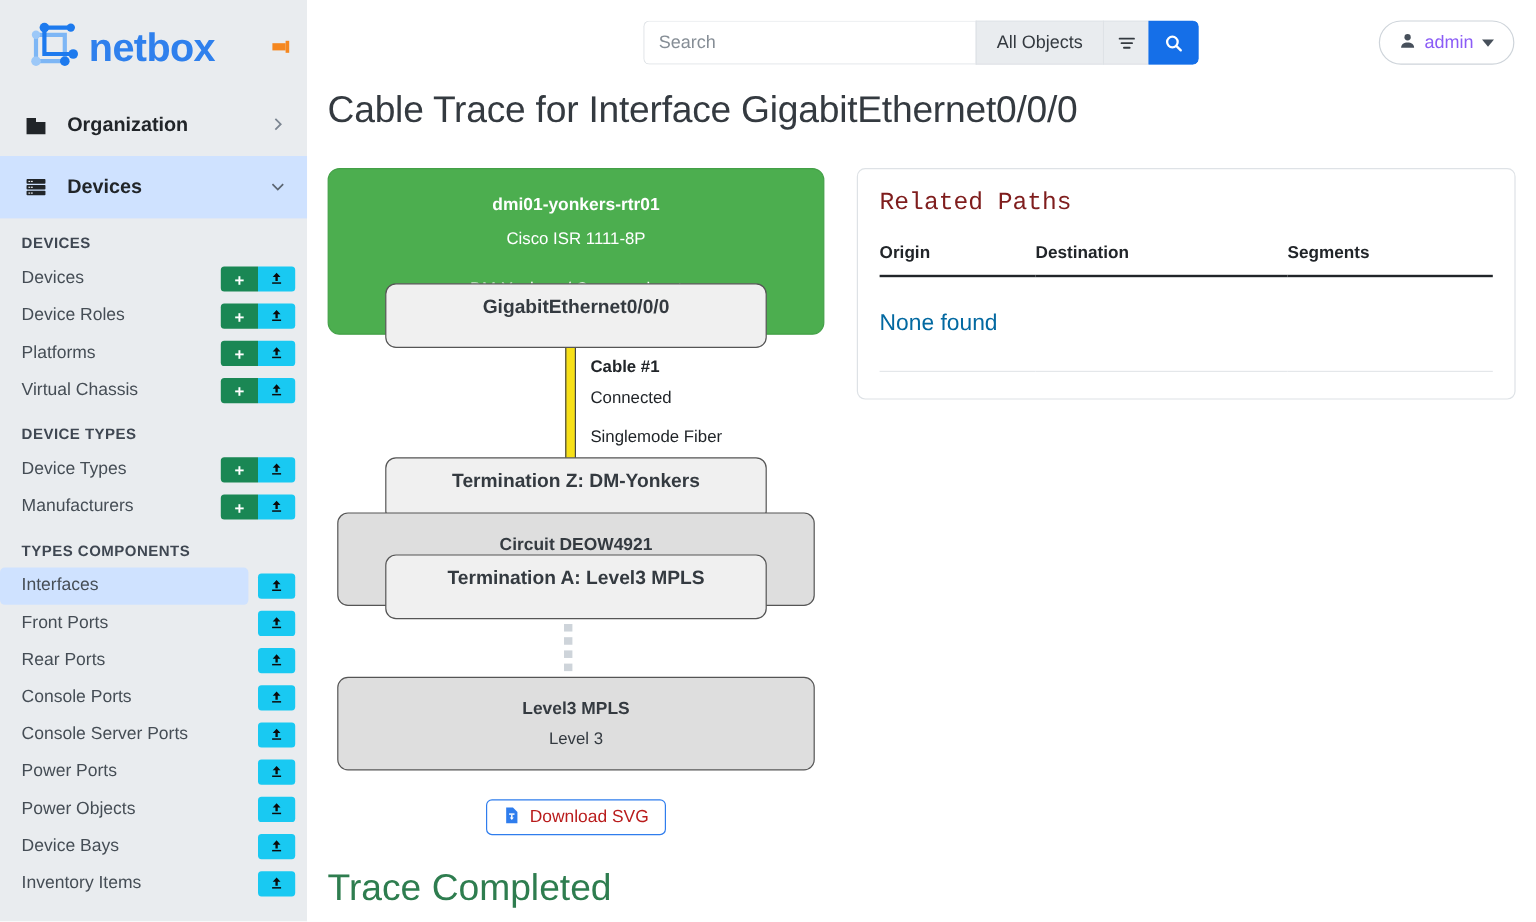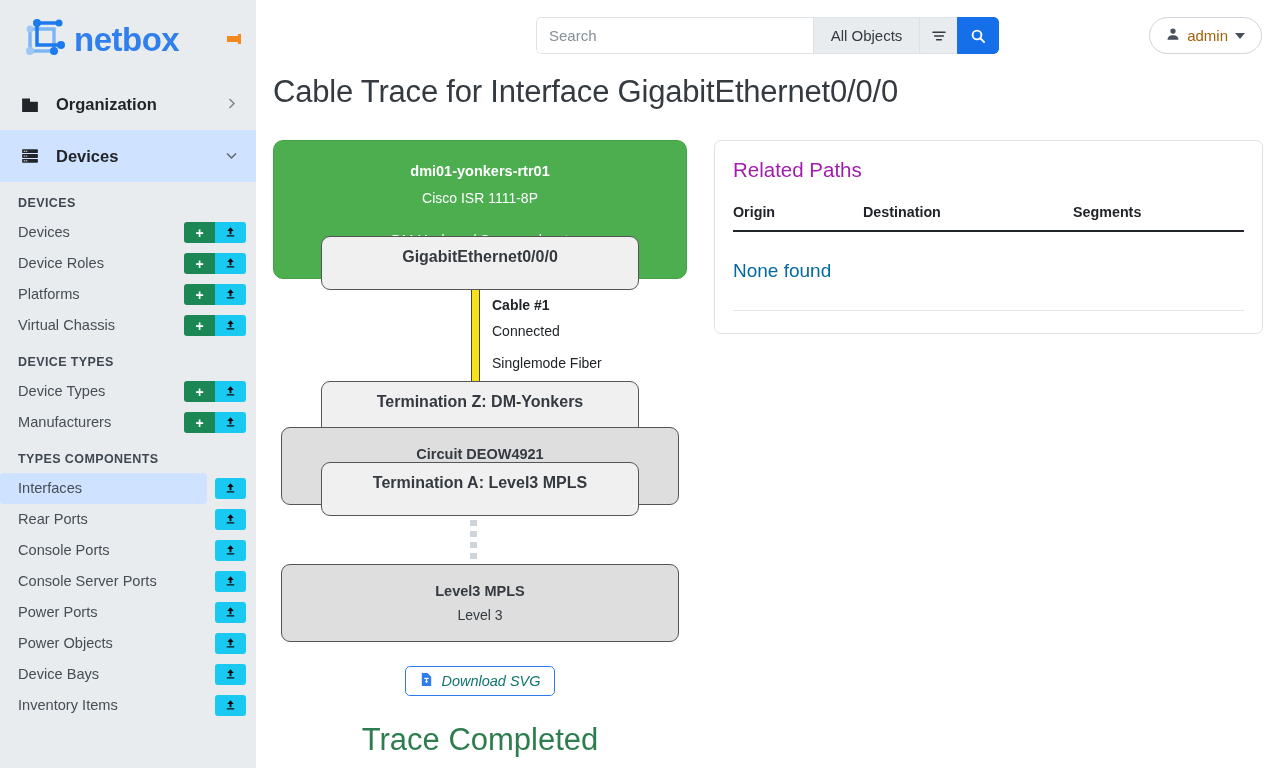--- a/index.html
+++ b/index.html
@@ -121,21 +121,21 @@
     width: 42px; height: 37px;
     background: #156fe8; border: 1px solid #156fe8;
     border-radius: 0 5px 5px 0;
     cursor: pointer; color: #fff;
   }
   .user-btn {
     position: absolute; right: 18px; top: 17px;
     display: flex; align-items: center; justify-content: center; gap: 7px;
     height: 37px; padding: 0 16px;
     border: 1px solid #ced4da; border-radius: 19px;
-    background: #fff; color: #a16207; font-size: 15px; cursor: pointer;
+    background: #fff; color: #8b5cf6; font-size: 15px; cursor: pointer;
   }
   .caret-dn {
     width: 0; height: 0;
     border-left: 5px solid transparent; border-right: 5px solid transparent;
     border-top: 6px solid #47505b;
   }
 
   .page-title {
     font-size: 31px; font-weight: 400; color: #343a40;
     padding: 0 0 0 17px; margin-top: 4px;
@@ -205,36 +205,35 @@
     width: 7px; height: 40px;
     background-image: linear-gradient(to bottom, #ced4da 55%, rgba(0,0,0,0) 0%);
     background-size: 7px 11px; background-repeat: repeat-y;
   }
 
   .dl-btn-row { display: flex; justify-content: center; margin-top: 24px; }
   .dl-btn {
     display: inline-flex; align-items: center; gap: 7px;
     height: 30px; padding: 0 13px;
     border: 1px solid #2f7ded; border-radius: 5px;
-    background: #fff; color: #0f766e; font-size: 14.5px;
+    background: #fff; color: #b91c1c; font-size: 14.5px;
     cursor: pointer;
-    font-style: italic;
   }
   .trace-status {
-    text-align: center; margin-top: 26px;
+    text-align: left; margin-top: 26px;
     font-size: 31px; color: #2e7d4f; font-weight: 400;
   }
 
   
   .rp-col { flex: 1 1 auto; padding-left: 27px; }
   .card {
     border: 1px solid #dee2e6; border-radius: 7px;
     background: #fff; padding: 17px 18px 22px;
   }
-  .card-title { font-size: 20.5px; font-weight: 400; color: #a21caf; margin-bottom: 22px; }
+  .card-title { font-size: 20.5px; font-weight: 400; color: #7f1d1d; margin-bottom: 22px; font-family: Liberation Mono, monospace; }
   table.rp-table { width: 100%; border-collapse: collapse; }
   table.rp-table th {
     text-align: left; font-size: 14.3px; font-weight: 700; color: #212529;
     padding: 0 0 10px 0; border-bottom: 2px solid #212529;
   }
   table.rp-table td {
     font-size: 19px; color: #0369a1;
     padding: 28px 0; border-bottom: 1px solid #e4e7ea;
   }
 </style>
@@ -390,20 +389,31 @@
           <div class="btn-group">
             <div class="mini-btn imp only">
               <svg viewBox="0 0 16 16" width="13" height="13" fill="#0b0b0b">
                 <path d="M8 1.6 L12 6 H9.2 V10 H6.8 V6 H4 Z"></path>
                 <rect x="3.4" y="11.4" width="9.2" height="1.5"></rect>
               </svg>
             </div>
           </div>
         </div>
         <div class="nav-item">
+          <span class="ni-label">Front Ports</span>
+          <div class="btn-group">
+            <div class="mini-btn imp only">
+              <svg viewBox="0 0 16 16" width="13" height="13" fill="#0b0b0b">
+                <path d="M8 1.6 L12 6 H9.2 V10 H6.8 V6 H4 Z"></path>
+                <rect x="3.4" y="11.4" width="9.2" height="1.5"></rect>
+              </svg>
+            </div>
+          </div>
+        </div>
+        <div class="nav-item">
           <span class="ni-label">Rear Ports</span>
           <div class="btn-group">
             <div class="mini-btn imp only">
               <svg viewBox="0 0 16 16" width="13" height="13" fill="#0b0b0b">
                 <path d="M8 1.6 L12 6 H9.2 V10 H6.8 V6 H4 Z"></path>
                 <rect x="3.4" y="11.4" width="9.2" height="1.5"></rect>
               </svg>
             </div>
           </div>
         </div>

